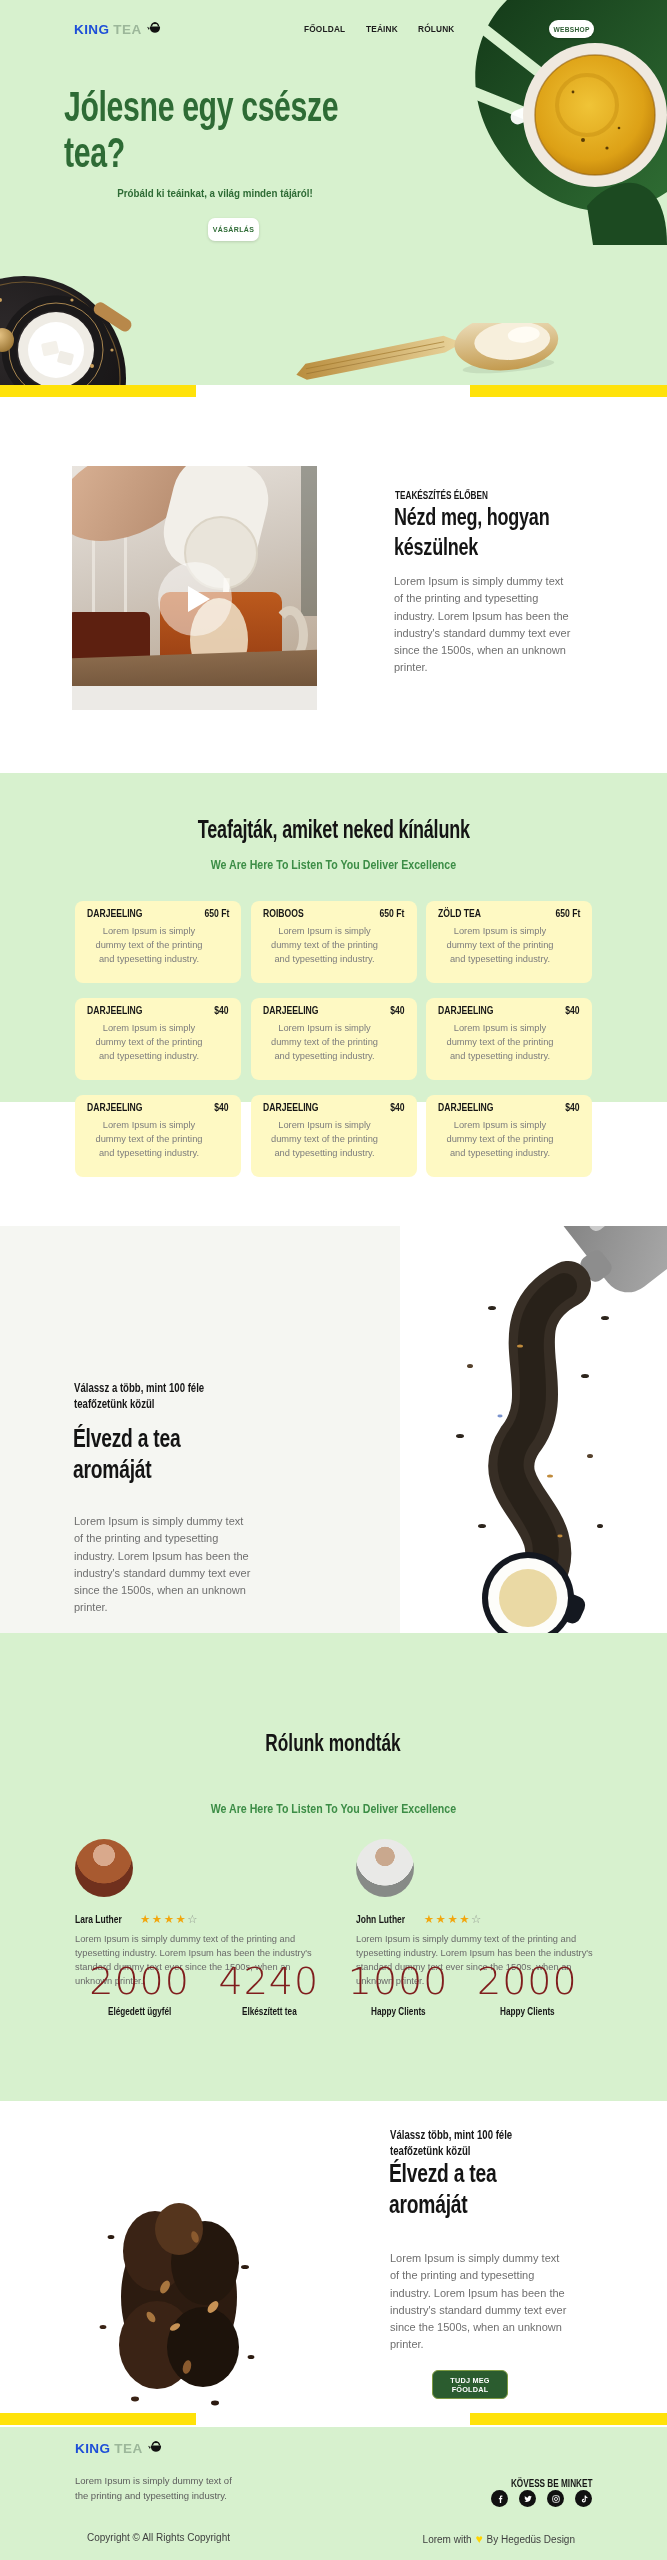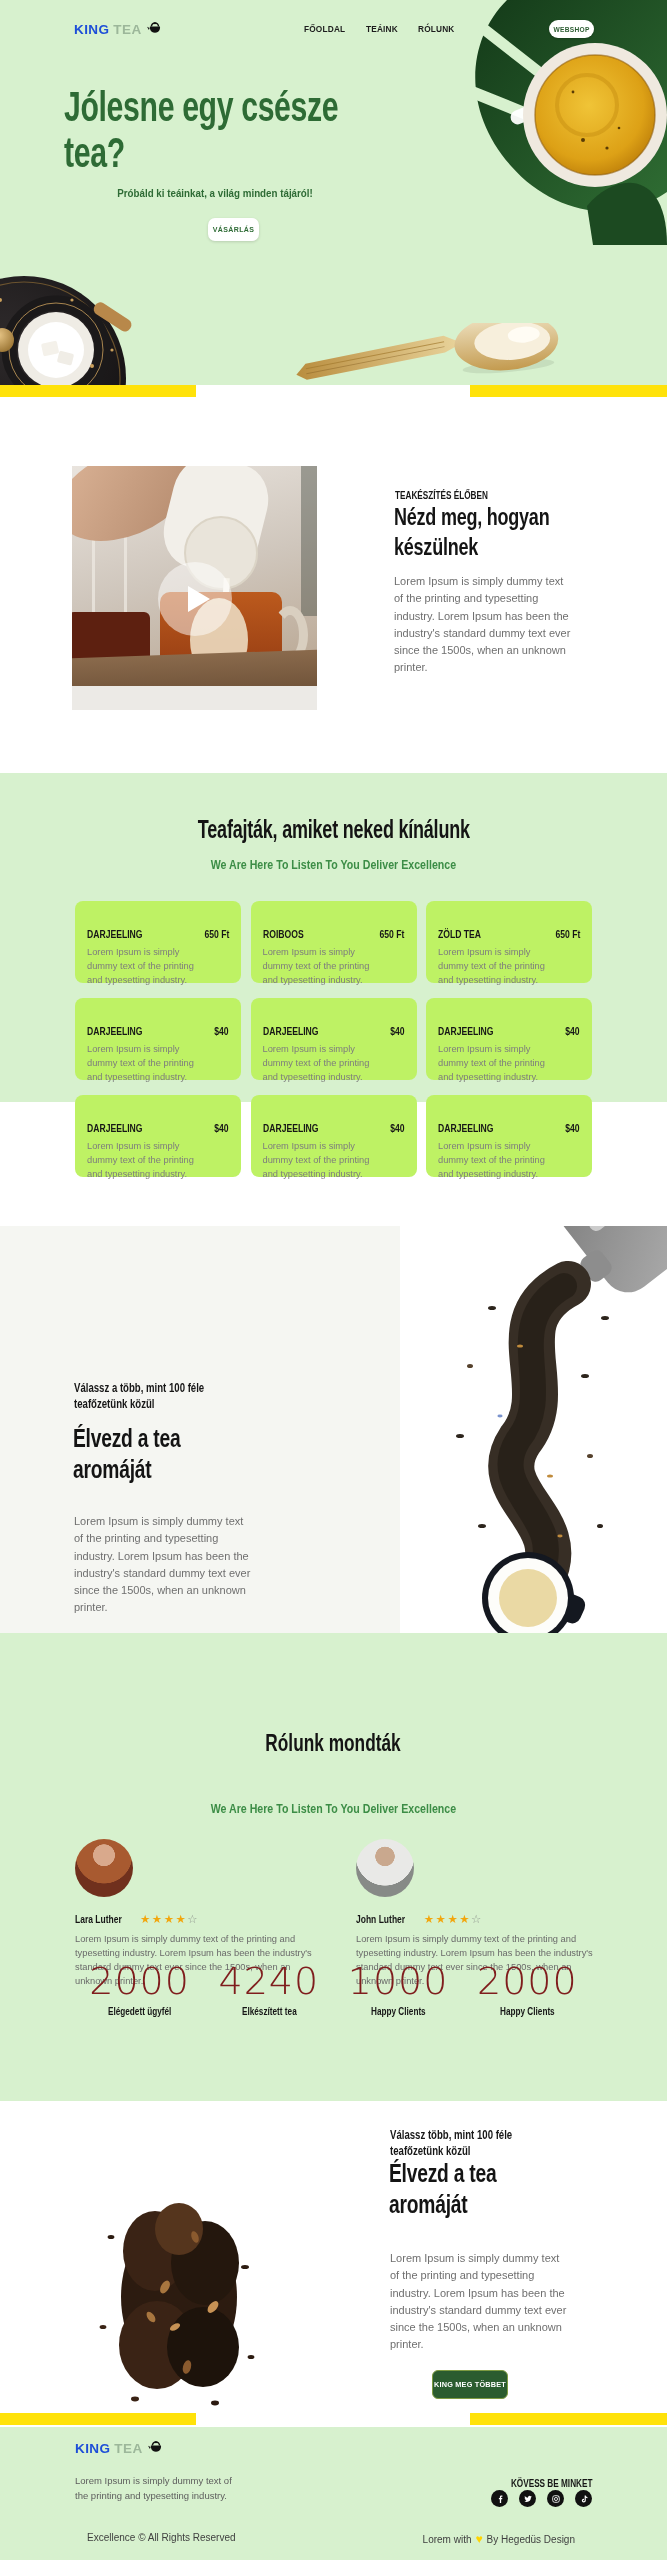--- a/index.html
+++ b/index.html
@@ -58,21 +58,21 @@
   .v-eyebrow span { font-size:10.5px; color:#161616; transform:scaleX(.78); }
   .v-title { left:394px; top:105px; width:245px; font-size:24px; line-height:30px; color:#141414; letter-spacing:-.3px; transform:scaleX(.75); }
   .v-body { left:394px; top:176px; width:181px; font-size:11px; line-height:1.57; color:#6f6f6f; }
 
   
   .teas { top:773px; height:329px; background:#d7f1ce; }
   .sec-title-wrap { left:0; top:0; width:667px; text-align:center; }
   .t-title { top:42px; } .t-title span { font-size:25px; color:#141414; transform:scaleX(.72); letter-spacing:-.3px; }
   .t-sub { top:82px; } .t-sub span { font-size:12.5px; color:#3c8d46; transform:scaleX(.85); font-weight:bold; }
   .cards { left:75px; top:128px; display:grid; grid-template-columns:repeat(3,166px); gap:15px 9.5px; }
-  .card { width:166px; height:82px; background:#bef264; border-radius:8px; padding:27px 12px; }
+  .card { width:166px; height:82px; background:#fef9c3; border-radius:8px; padding:6px 12px;text-align:center; }
   .card-head { display:flex; justify-content:space-between; align-items:baseline; }
   .card-name { font-size:10.5px; font-weight:bold; color:#161616; transform:scaleX(.82); transform-origin:left; display:inline-block; white-space:nowrap; }
   .card-price { font-size:10.5px; font-weight:bold; color:#161616; transform:scaleX(.82); transform-origin:right; display:inline-block; white-space:nowrap; }
   .card-body { margin-top:6px; width:124px; font-size:9.3px; line-height:1.5; color:#7d7d7d; }
 
   
   .aroma1 { top:1226px; height:407px; background:#f5f6f2; }
   .a1-photo { left:400px; top:0; width:267px; height:407px; background:#fff; overflow:hidden; }
   .a-eyebrow { width:170px; font-size:12px; line-height:16px; color:#161616; transform:scaleX(.8); }
   .a-title { width:210px; font-size:26px; line-height:31px; color:#141414; letter-spacing:-.3px; transform:scaleX(.74); }
@@ -449,21 +449,21 @@
         <ellipse cx="156" cy="180" rx="3.4" ry="2" fill="#2c1b10"></ellipse>
         <ellipse cx="40" cy="222" rx="4" ry="2.4" fill="#3a2315"></ellipse>
         <ellipse cx="120" cy="226" rx="4" ry="2.4" fill="#2c1b10"></ellipse>
       </svg>
     </div>
     <div class="abs a2-eyebrow">
       <span class="cond-wrap a-eyebrow">Válassz több, mint 100 féle teafőzetünk közül</span>
     </div>
     <h2 class="abs a2-title cond-wrap a-title">Élvezd a tea aromáját</h2>
     <p class="abs a2-body a-body">Lorem Ipsum is simply dummy text of the printing and typesetting industry. Lorem Ipsum has been the industry's standard dummy text ever since the 1500s, when an unknown printer.</p>
-    <button class="abs cta-tudj">KING MEG TÖBBET</button>
+    <button class="abs cta-tudj">TUDJ MEG FŐOLDAL</button>
   </div>
 
   <div class="sec stripe stripe2">
     <div class="y1"></div>
     <div class="w"></div>
     <div class="y2"></div>
   </div>
 
   <div class="sec footer">
     <div class="abs f-brand brand">
@@ -501,21 +501,21 @@
             <circle cx="14.4" cy="5.7" r="1.1" fill="#fff"></circle>
           </svg>
       </div>
       <div class="soc">
         <svg width="10" height="10" viewBox="0 0 20 20">
             <path fill="#fff" d="M13.6 2.8c.3 1.8 1.5 2.9 3.3 3.1v2.4c-1.2 0-2.3-.4-3.3-1v5c0 3-1.9 4.5-4.1 4.5a3.8 3.8 0 0 1-3.9-3.7c0-2.3 2-4 4.4-3.7v2.5c-1.1-.3-2.2.3-2.2 1.3 0 .9.7 1.5 1.6 1.5 1.1 0 1.9-.8 1.9-2.2V2.8h2.3z"></path>
           </svg>
       </div>
     </div>
 
-    <div class="abs f-copy">Excellence © All Rights Reserved</div>
+    <div class="abs f-copy">Copyright © All Rights Copyright</div>
     <div class="abs f-made">
       <span>Lorem with</span>
       <span class="heart">♥</span>
       <span>By Hegedüs Design</span>
     </div>
   </div>
 
 </div>
 
 </body></html>

